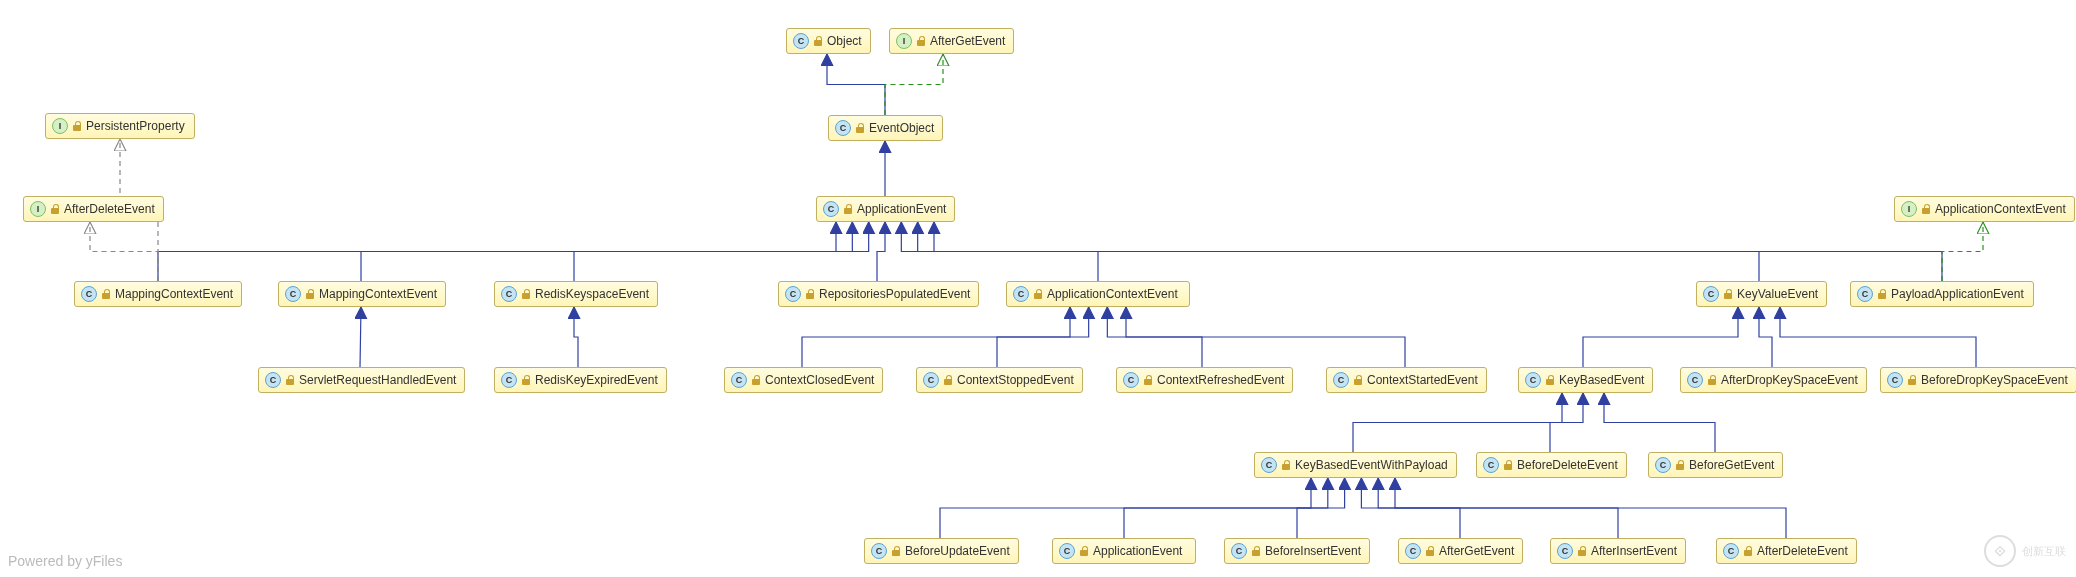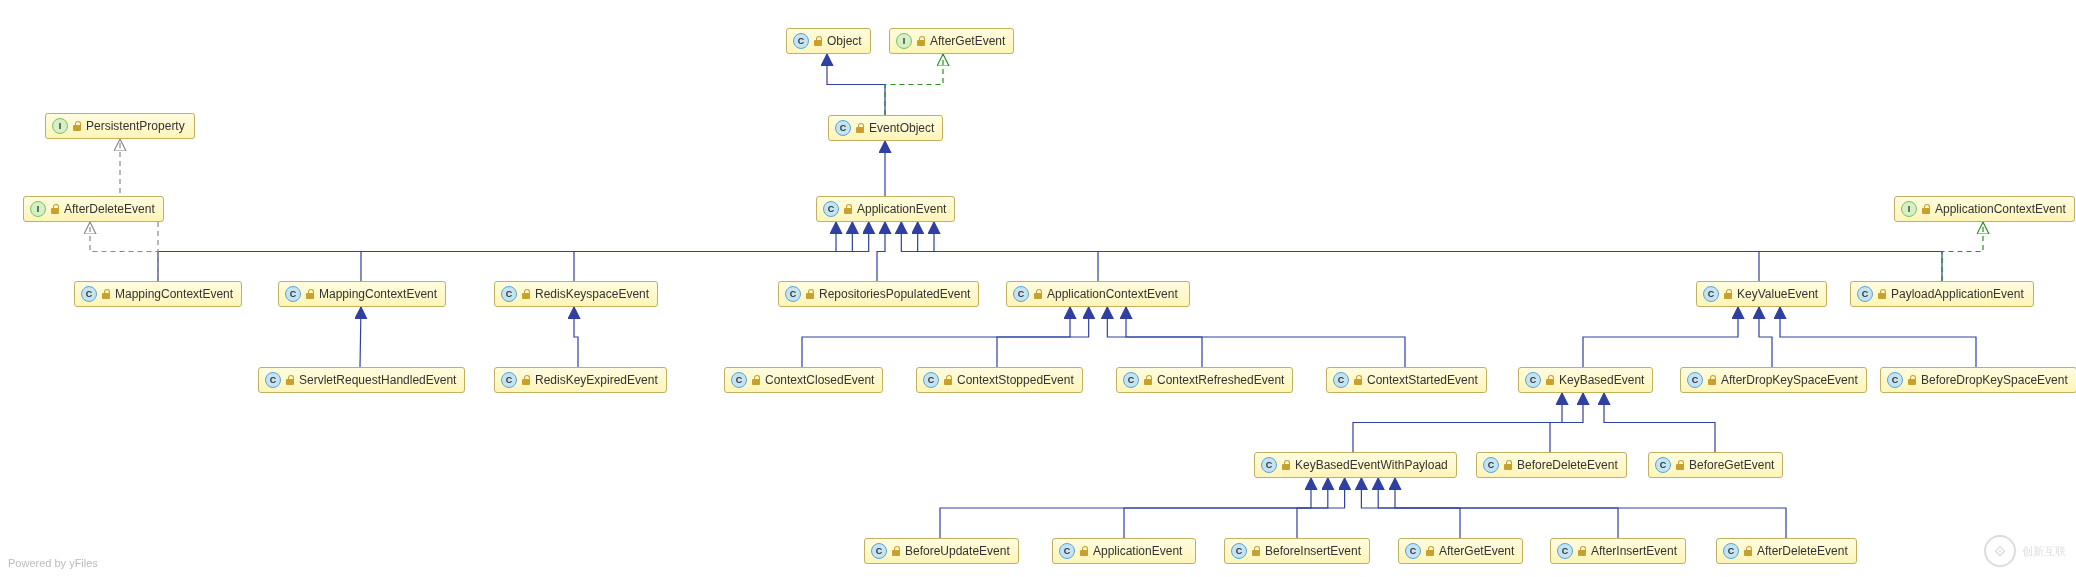--- a/index.html
+++ b/index.html
@@ -78,21 +78,21 @@
     top: 0;
     left: 0;
     width: 2076px;
     height: 577px;
     pointer-events: none;
   }
   .footer {
     position: absolute;
     bottom: 8px;
     left: 8px;
-    font-size: 11px;
+    font-size: 14px;
     color: #bbb;
   }
   .watermark {
     position: absolute;
     bottom: 10px;
     right: 10px;
     font-size: 11px;
     color: #ddd;
     display: flex;
     align-items: center;

